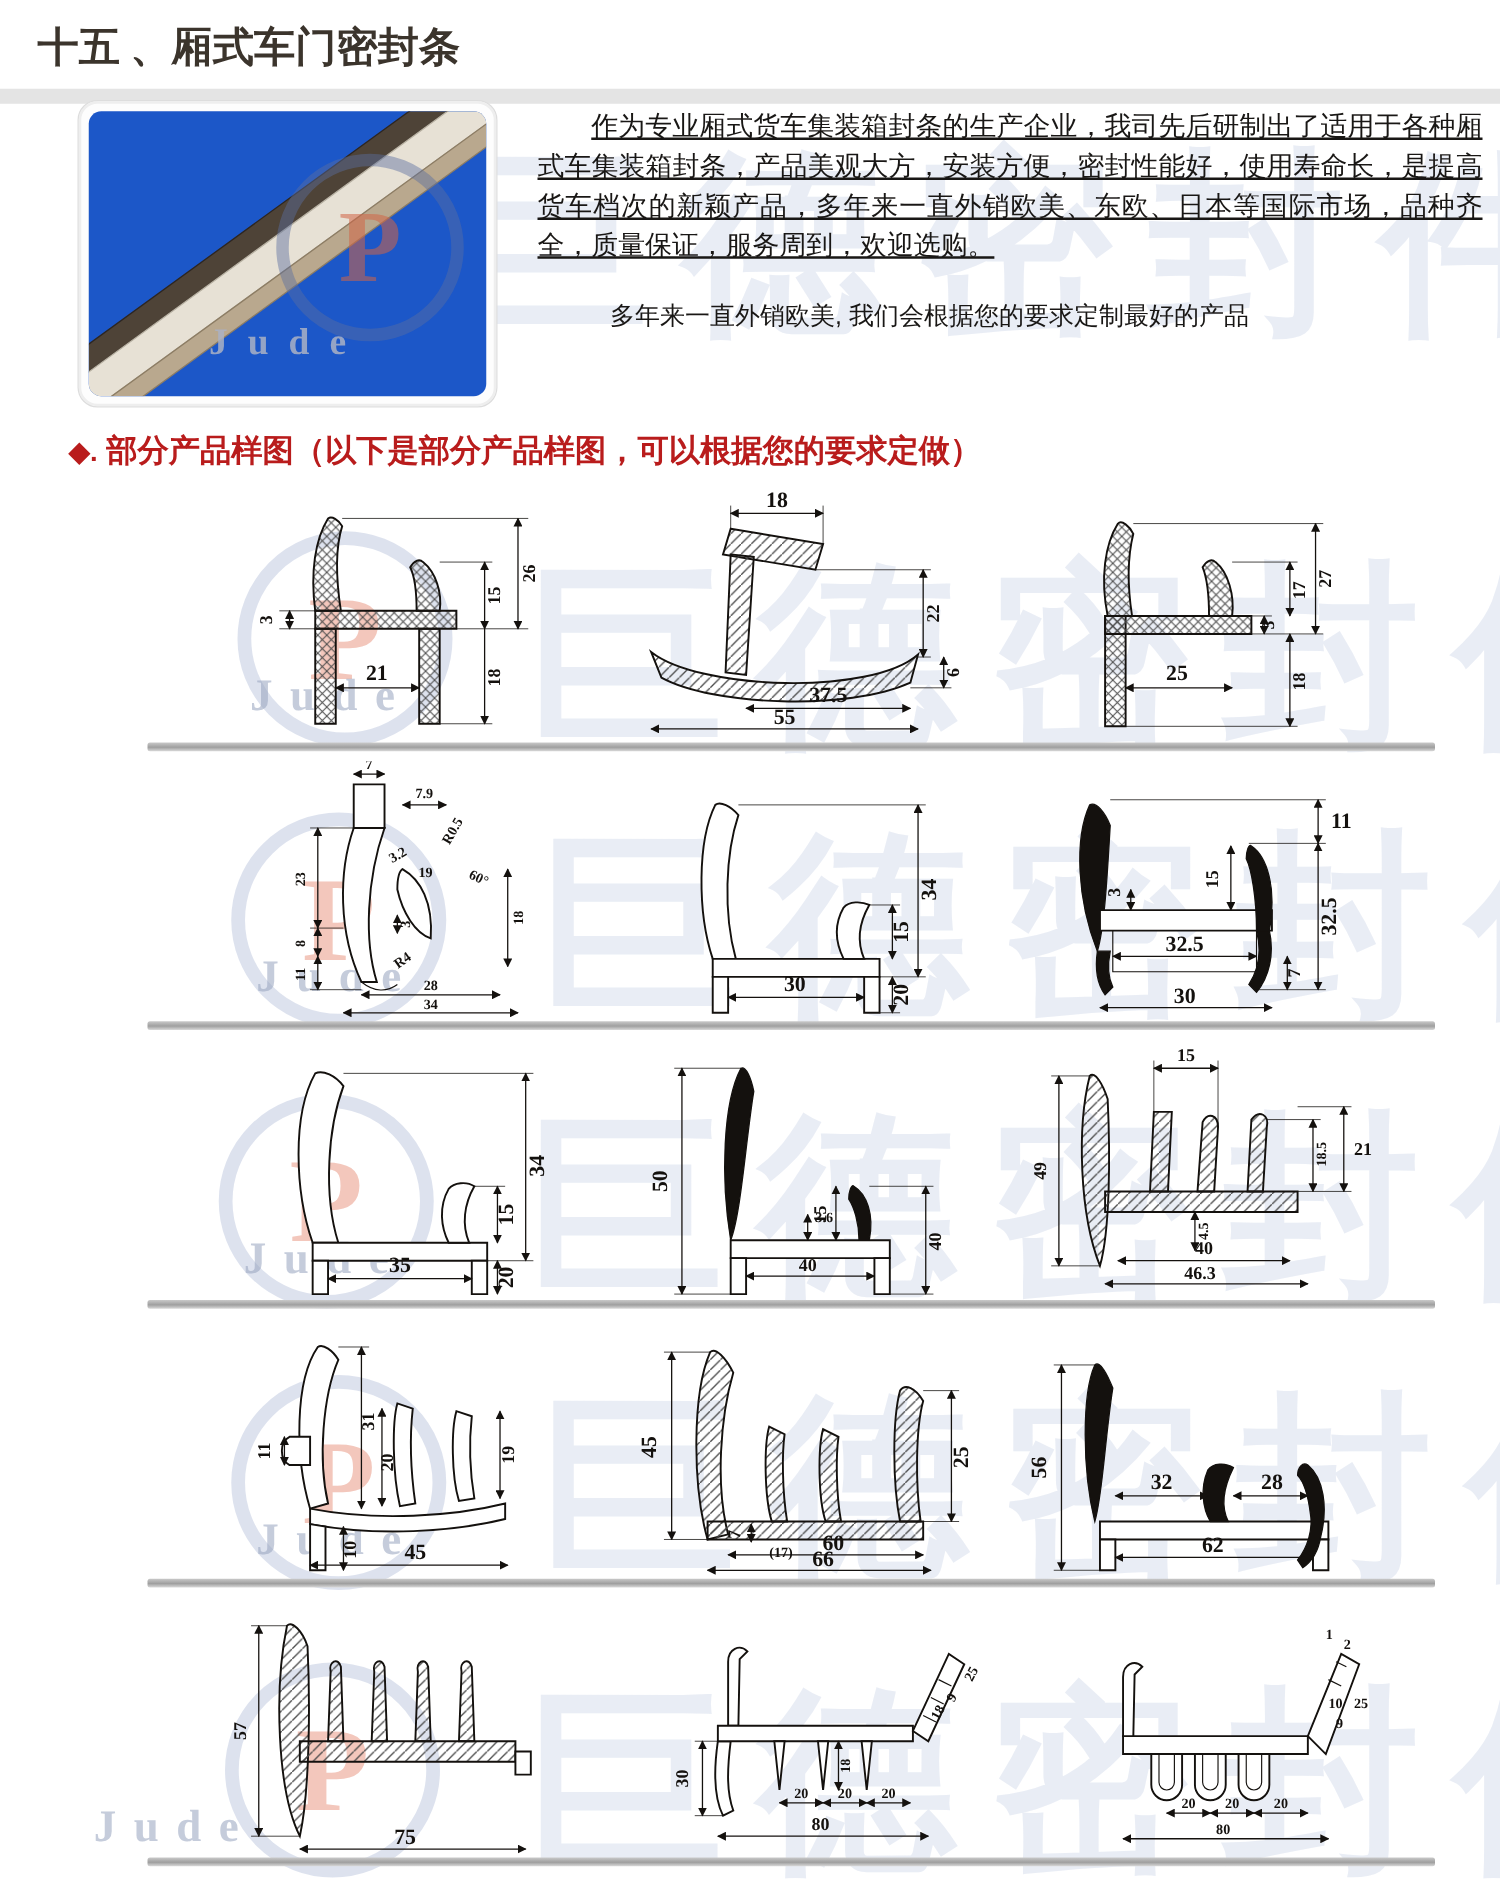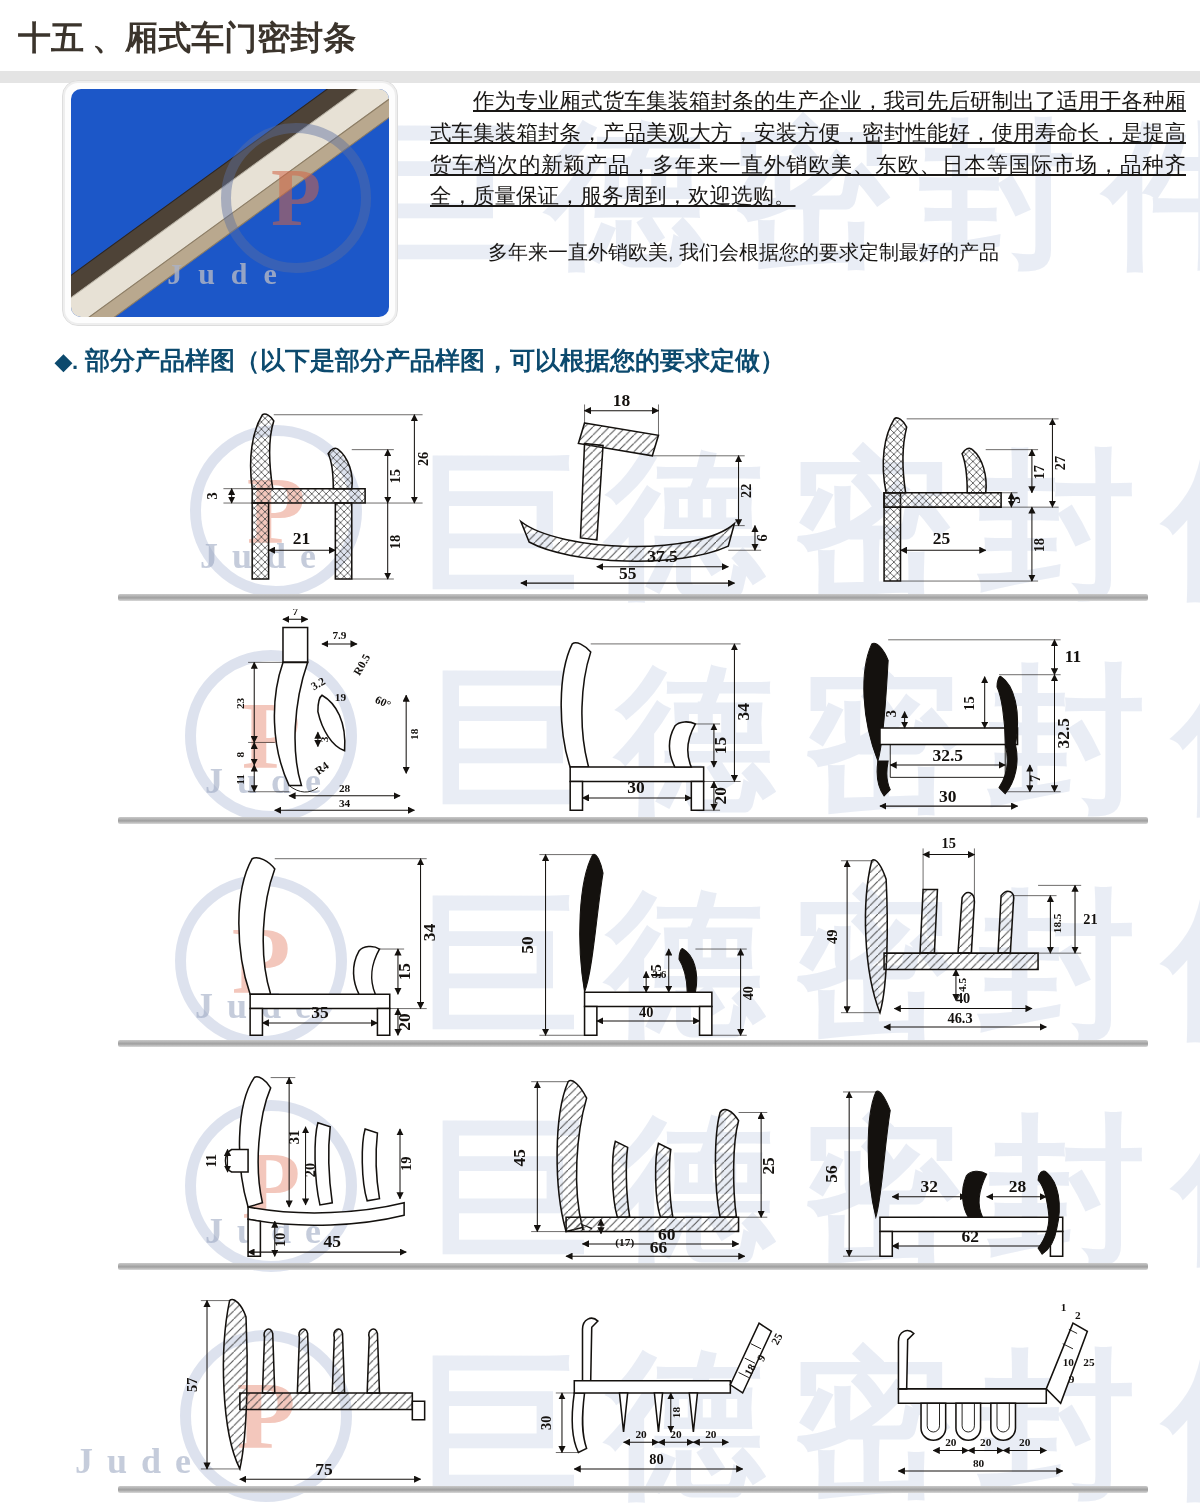--- a/index.html
+++ b/index.html
@@ -9,41 +9,41 @@
   .wm-layer{position:absolute;inset:0;z-index:0;pointer-events:none;}
   .wm-text{position:absolute;font-family:"Liberation Serif",serif;font-weight:bold;
            font-size:158px;letter-spacing:28px;white-space:nowrap;color:rgba(183,195,221,0.30);}
   .wm-logo{position:absolute;width:150px;height:150px;border:11px solid rgba(173,186,214,0.42);
            border-radius:50%;text-align:center;}
   .wm-logo .ltr{font-family:"Liberation Serif",serif;font-weight:bold;font-size:96px;
                 line-height:150px;color:rgba(226,122,96,0.42);}
   .wm-jude{position:absolute;font-family:"Liberation Serif",serif;font-weight:bold;
            font-size:36px;letter-spacing:14px;color:rgba(150,162,190,0.55);}
   
-  .hdr{position:relative;z-index:1;margin:0;padding:16px 0 10px 18px;
+  .hdr{position:relative;z-index:1;margin:0;padding:16px 0 10px 30px;
        font-family:"Liberation Serif",serif;font-weight:bold;font-size:33px;color:#3b342c;}
   .hdr-rule{position:relative;z-index:1;height:12px;background:#e4e4e4;}
   
   .photo{position:absolute;z-index:1;left:62px;top:80px;width:318px;height:228px;
          background:#fdfdfd;border:1px solid #ddd;border-radius:16px;padding:8px;
          box-shadow:0 0 0 2px #eee inset;}
   .photo-inner{position:relative;width:100%;height:100%;background:#1c57c8;border-radius:10px;overflow:hidden;}
   .photo-jude{position:absolute;left:50%;bottom:26px;transform:translateX(-50%);
               font-family:"Liberation Serif",serif;font-weight:bold;font-size:30px;
               letter-spacing:16px;color:rgba(170,178,196,0.85);}
   .photo-logo{position:absolute;right:18px;top:34px;width:130px;height:130px;
               border:10px solid rgba(90,110,160,0.45);border-radius:50%;text-align:center;}
   .photo-logo .ltr{font-family:"Liberation Serif",serif;font-weight:bold;font-size:82px;
                    line-height:130px;color:rgba(210,100,70,0.55);}
   .intro-text{position:absolute;z-index:1;left:430px;top:86px;width:756px;}
   .p1{margin:0;font-family:"Liberation Serif",serif;font-size:21.5px;line-height:1.48;
       text-indent:2em;text-align:justify;color:#191715;text-decoration:underline;}
   .p2{margin:26px 0 0 58px;font-size:20px;color:#191715;}
   
-  .sec{position:absolute;z-index:1;left:55px;top:344px;font-size:25px;font-weight:bold;color:#0c4a6e;}
+  .sec{position:absolute;z-index:1;left:55px;top:344px;font-size:25px;font-weight:bold;color:#b91c1c;}
   .sec .diamond{font-size:22px;}
   
   .grid{position:absolute;z-index:1;left:168px;top:386px;width:944px;}
   .row{display:flex;gap:10px;height:200px;}
   .cell{width:308px;height:200px;position:relative;}
   .row-divider{height:7px;margin:8px 0 8px -50px;width:1030px;
                background:linear-gradient(#c9c9c9,#9f9f9f 55%,#d9d9d9);border-radius:2px;}
   svg text{user-select:none;}
   .p{stroke:#14110e;stroke-width:1.5;}
   .xh{fill:url(#xh);} .dh{fill:url(#dh);} .sd{fill:#14110e;stroke-width:1;} .ol{fill:#fff;}

